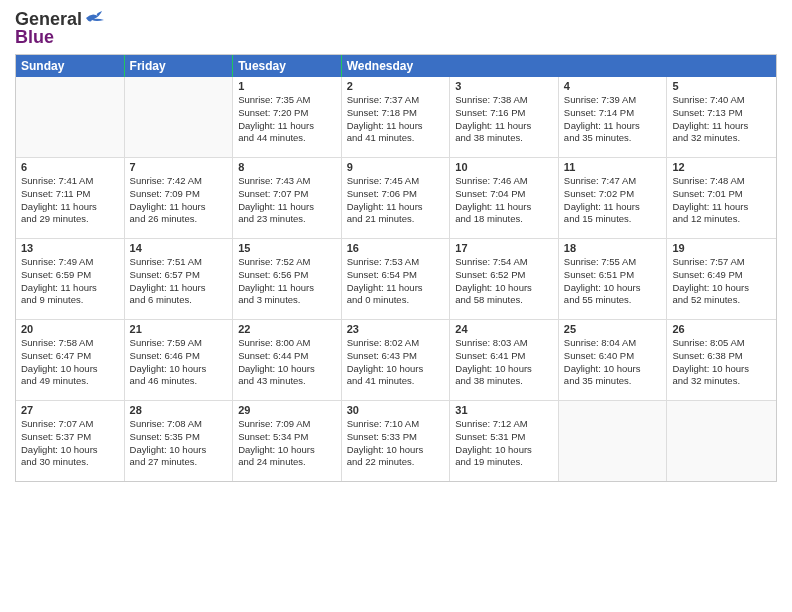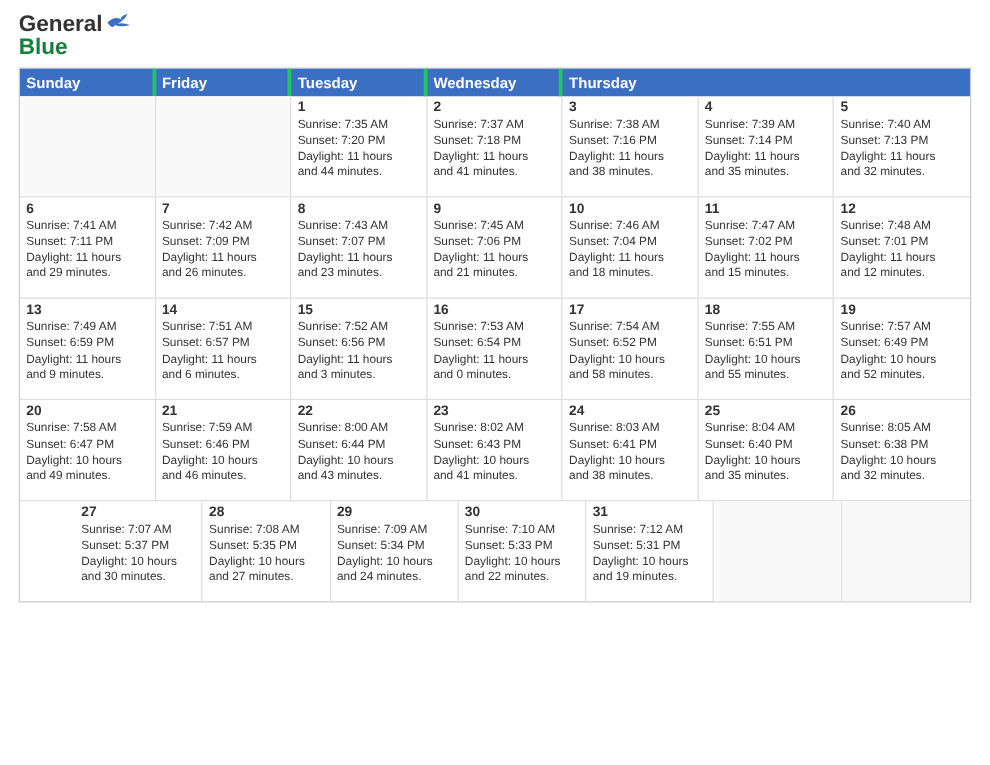--- a/index.html
+++ b/index.html
@@ -27,21 +27,21 @@
       display: flex;
       flex-direction: column;
       align-items: flex-start;
     }
     .logo-text {
       font-size: 18px;
       font-weight: bold;
       line-height: 1;
     }
     .logo-general { color: #333; }
-    .logo-blue { color: #15803d; }
+    .logo-blue { color: #701a75; }
     .title-section {
       text-align: right;
     }
     .month-title {
       font-size: 36px;
       color: #333;
       font-weight: normal;
     }
     .location {
       font-size: 16px;
@@ -57,35 +57,35 @@
       display: grid;
       grid-template-columns: repeat(7, 1fr);
       background: #3a6fc4;
     }
     .cal-header-cell {
       color: #fff;
       font-size: 12px;
       font-weight: bold;
       padding: 4px 5px;
       text-align: left;
-      border-right: 3px solid #22c55e;
+      border-right: 1px solid #22c55e;
     }
     .cal-header-cell:last-child { border-right: none; }
     .cal-body {
       flex: 1;
       display: flex;
       flex-direction: column;
     }
     .cal-row {
       display: grid;
       grid-template-columns: repeat(7, 1fr);
       flex: 1;
       border-bottom: 1px solid #ddd;
     }
-    .cal-row:last-child { border-bottom: none; margin-left: 44px; }
+    .cal-row:last-child { border-bottom: none; }
     .cal-cell {
       border-right: 1px solid #ddd;
       padding: 3px 5px;
       font-size: 9.5px;
       color: #333;
       vertical-align: top;
       min-height: 80px;
     }
     .cal-cell:last-child { border-right: none; }
     .cal-cell.empty { background: #f9f9f9; }
@@ -119,21 +119,20 @@
       <div class="location"></div>
     </div>
   </div>
 
   <div class="calendar">
     <div class="cal-header">
     <div class="cal-header-cell">Sunday</div>
         <div class="cal-header-cell">Friday</div>
         <div class="cal-header-cell">Tuesday</div>
         <div class="cal-header-cell">Wednesday</div>
-        <div class="cal-header-cell">Thursday</div>
       </div>
     <div class="cal-body">
     <div class="cal-row">
           <div class="cal-cell empty"></div>
           <div class="cal-cell empty"></div>
           <div class="cal-cell">
             <span class="day-num">1</span>
             <span class="cell-line">Sunrise: 7:35 AM</span>
             <span class="cell-line">Sunset: 7:20 PM</span>
             <span class="cell-line">Daylight: 11 hours</span>

